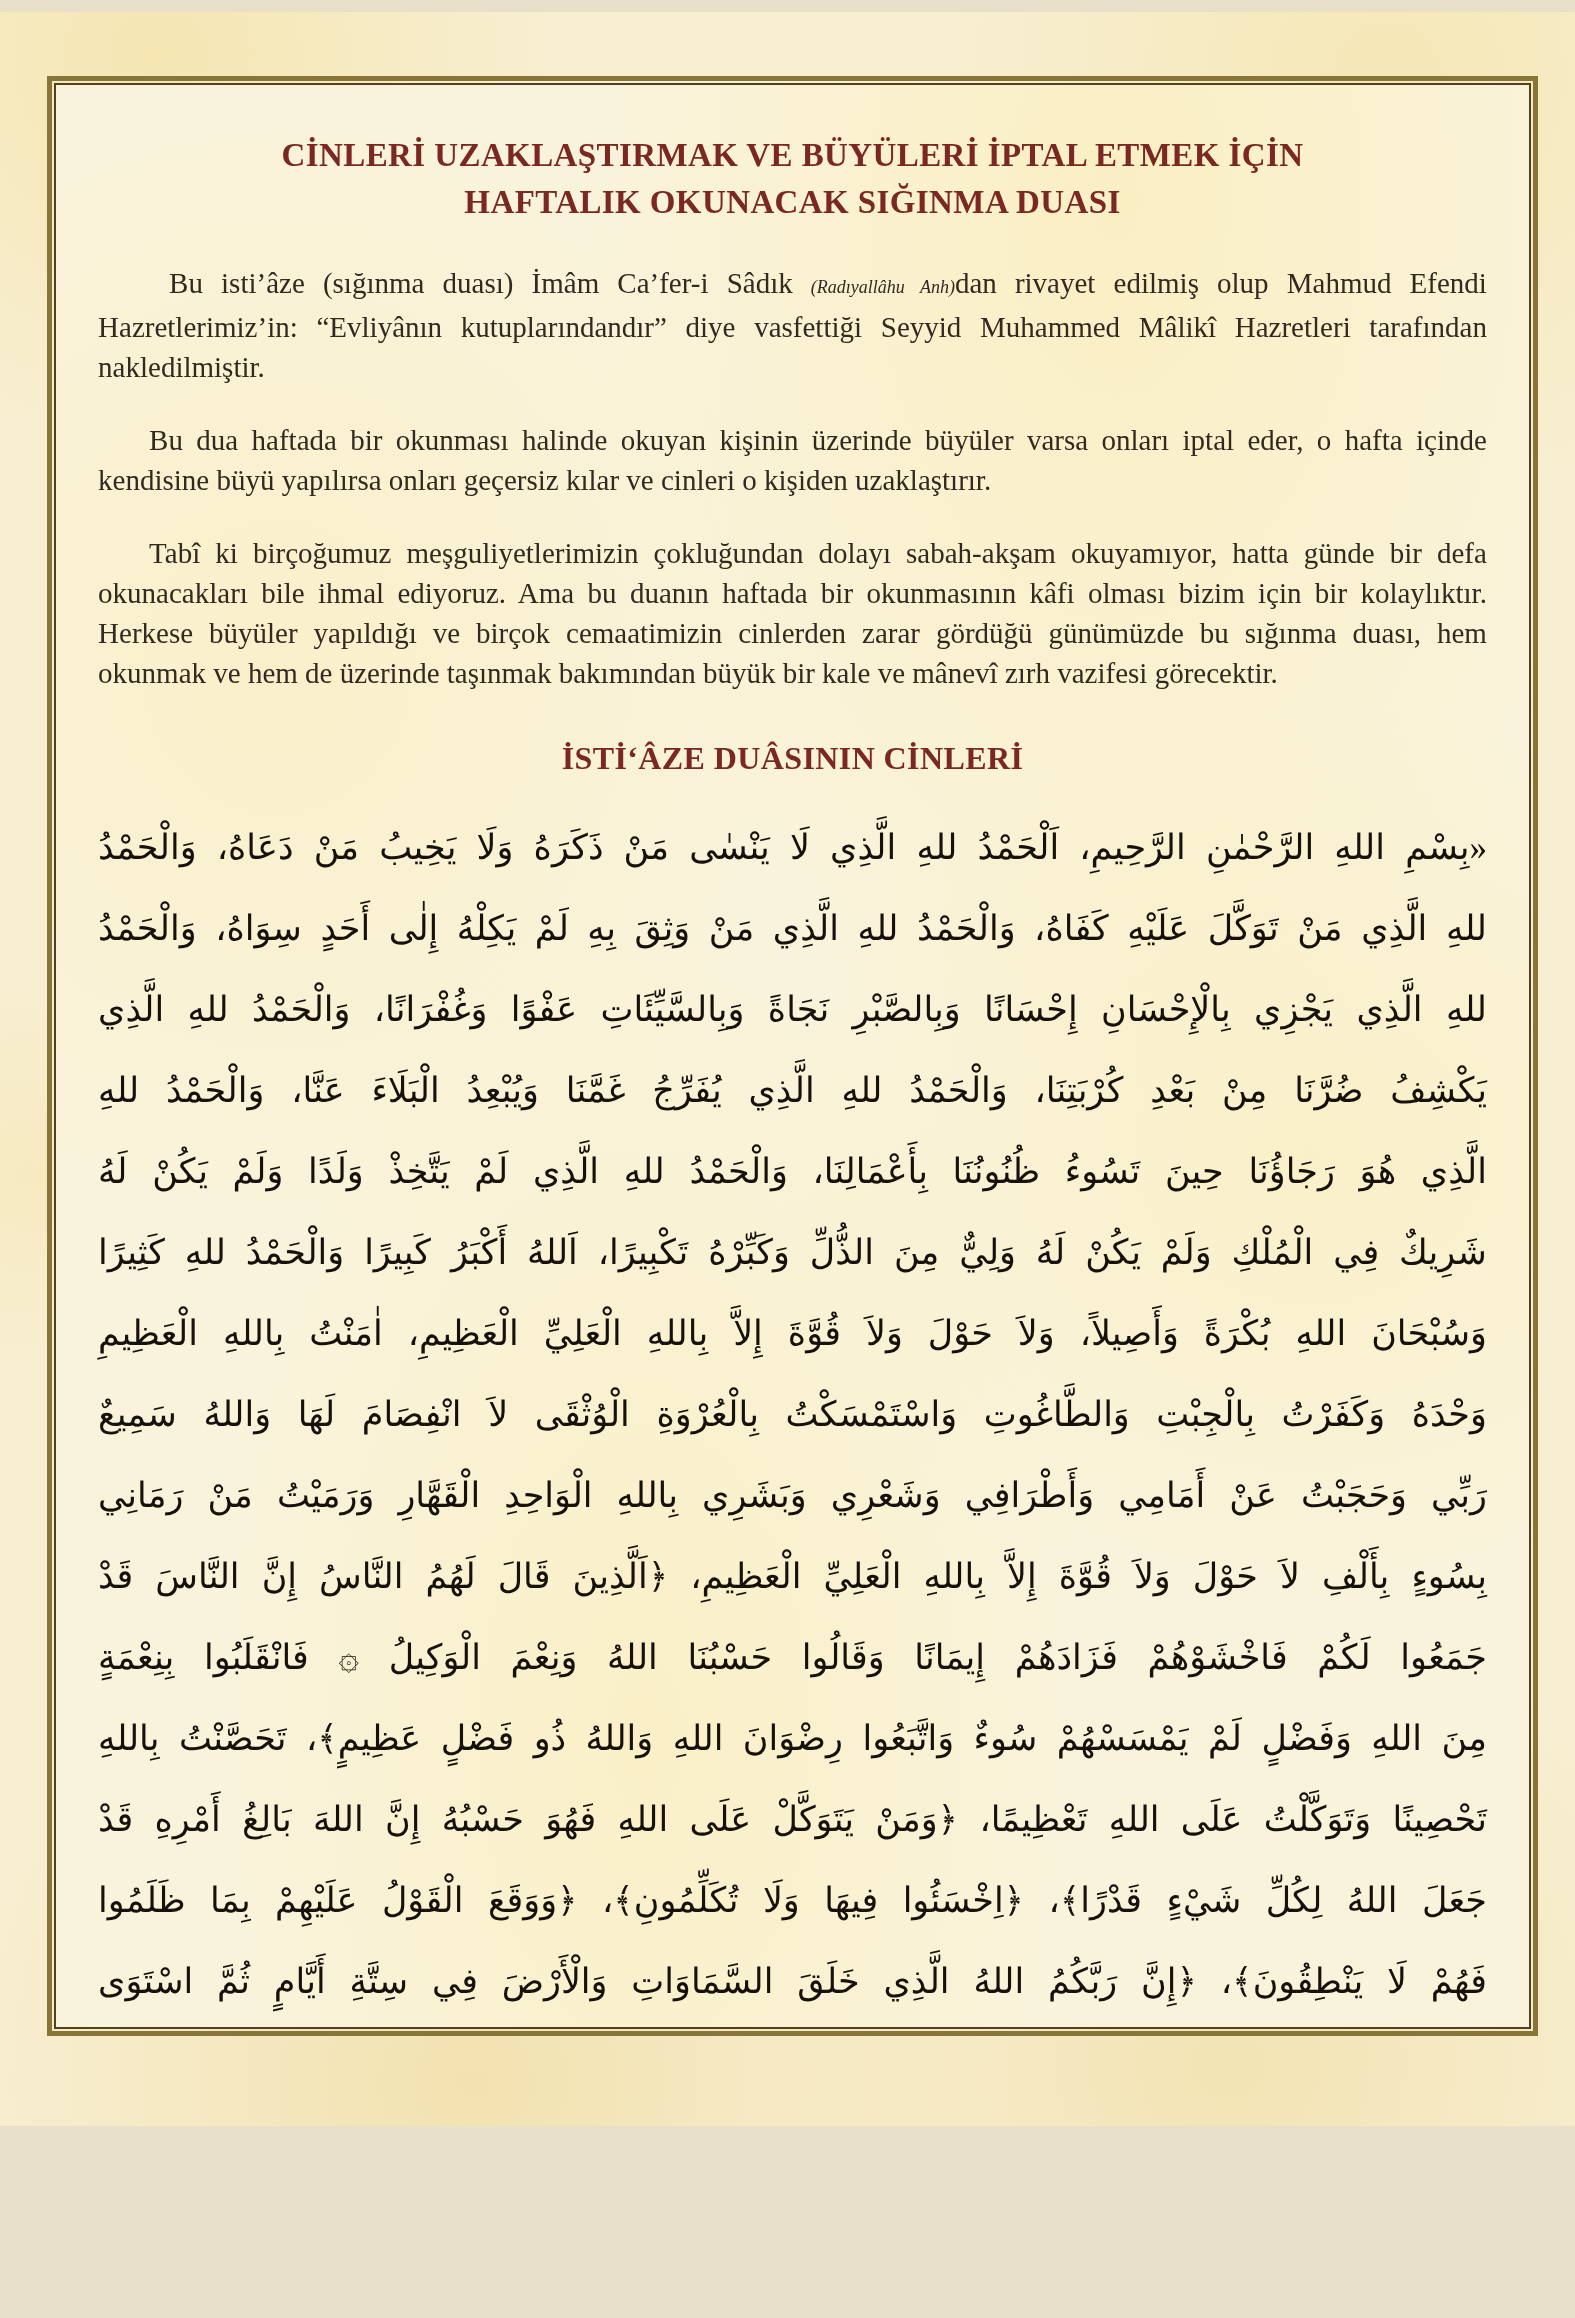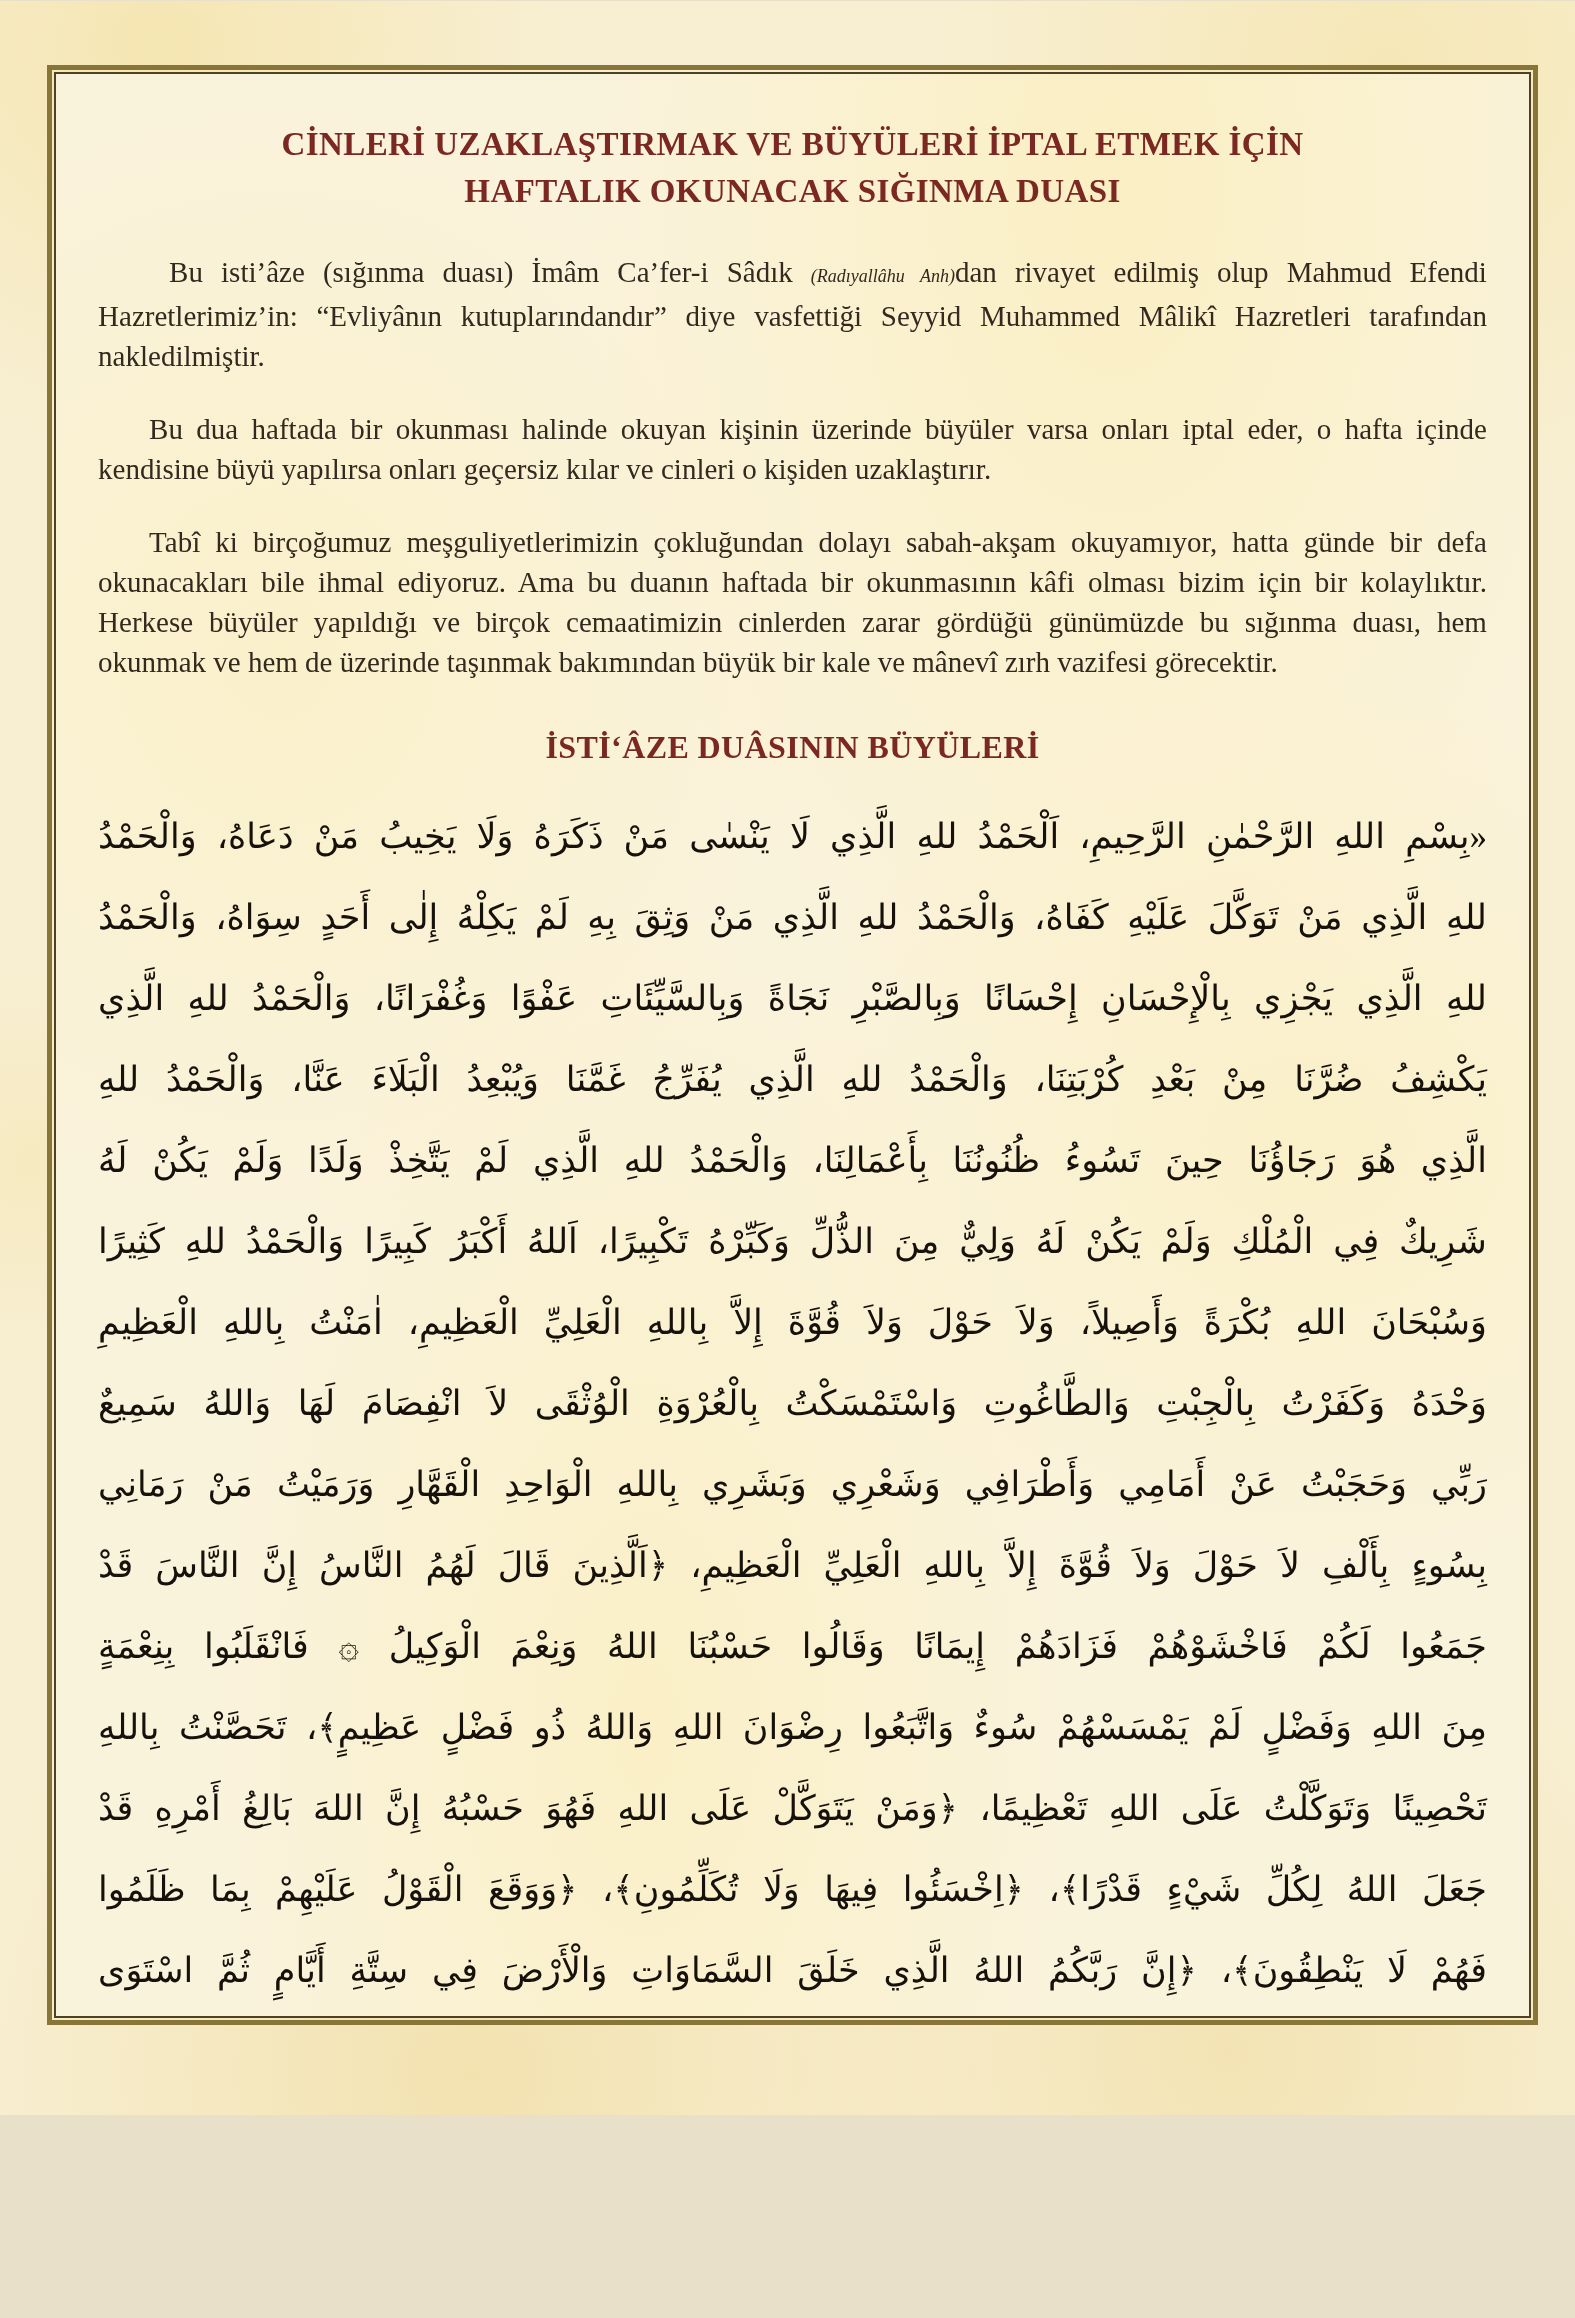--- a/index.html
+++ b/index.html
@@ -2,21 +2,21 @@
 <html lang="tr" style="font-size:11.3px"><head>
 <meta charset="utf-8">
 <style>
   html,body { margin:0; padding:0; }
   body { background:#e8e0c8; }
 
   .page {
     position: relative;
     width: 1576px;
     height: 2114px;
-    margin: 1px auto;
+    margin: 12px auto;
     background-color: #f8efd2;
     background-image:
       radial-gradient(circle at 10% 2%,  rgba(240,216,130,0.40), rgba(240,216,130,0) 16%),
       radial-gradient(circle at 88% 3%,  rgba(240,216,130,0.35), rgba(240,216,130,0) 18%),
       radial-gradient(circle at 30% 98%, rgba(236,210,135,0.45), rgba(236,210,135,0) 22%),
       radial-gradient(circle at 78% 97%, rgba(236,210,135,0.40), rgba(236,210,135,0) 20%),
       radial-gradient(circle at 2% 55%,  rgba(242,222,150,0.30), rgba(242,222,150,0) 10%);
     overflow: hidden;
     font-family: "Liberation Serif", serif;
   }
@@ -144,21 +144,21 @@
           <div>CİNLERİ UZAKLAŞTIRMAK VE BÜYÜLERİ İPTAL ETMEK İÇİN</div>
           <div>HAFTALIK OKUNACAK SIĞINMA DUASI</div>
         </div>
 
         <p class="para p1"><span>Bu isti’âze (sığınma duası) </span><span class="run-bold">İmâm Ca’fer-i Sâdık </span><span class="run-refsmall">(Radıyallâhu Anh)</span><span>dan rivayet edilmiş olup </span><span class="run-bold">Mahmud Efendi Hazretlerimiz</span><span>’in: “Evliyânın kutuplarındandır” diye vasfettiği </span><span class="run-bold">Seyyid Muhammed Mâlikî Hazretleri</span><span> tarafından nakledilmiştir.</span></p>
 
         <p class="para p2">Bu dua haftada bir okunması halinde okuyan kişinin üzerinde büyüler varsa onları iptal eder, o hafta içinde kendisine büyü yapılırsa onları geçersiz kılar ve cinleri o kişiden uzaklaştırır.</p>
 
         <p class="para p3">Tabî ki birçoğumuz meşguliyetlerimizin çokluğundan dolayı sabah-akşam okuyamıyor, hatta günde bir defa okunacakları bile ihmal ediyoruz. Ama bu duanın haftada bir okunmasının kâfi olması bizim için bir kolaylıktır. Herkese büyüler yapıldığı ve birçok cemaatimizin cinlerden zarar gördüğü günümüzde bu sığınma duası, hem okunmak ve hem de üzerinde taşınmak bakımından büyük bir kale ve mânevî zırh vazifesi görecektir.</p>
 
-        <div class="subtitle">İSTİ‘ÂZE DUÂSININ BÜYÜLERİ</div>
+        <div class="subtitle">İSTİ‘ÂZE DUÂSININ CİNLERİ</div>
 
         <div class="arabic">
             <div class="arabic-line">«بِسْمِ اللهِ الرَّحْمٰنِ الرَّحِيمِ، اَلْحَمْدُ للهِ الَّذِي لَا يَنْسٰى مَنْ ذَكَرَهُ وَلَا يَخِيبُ مَنْ دَعَاهُ، وَالْحَمْدُ</div>
             <div class="arabic-line">للهِ الَّذِي مَنْ تَوَكَّلَ عَلَيْهِ كَفَاهُ، وَالْحَمْدُ للهِ الَّذِي مَنْ وَثِقَ بِهِ لَمْ يَكِلْهُ إِلٰى أَحَدٍ سِوَاهُ، وَالْحَمْدُ</div>
             <div class="arabic-line">للهِ الَّذِي يَجْزِي بِالْإِحْسَانِ إِحْسَانًا وَبِالصَّبْرِ نَجَاةً وَبِالسَّيِّئَاتِ عَفْوًا وَغُفْرَانًا، وَالْحَمْدُ للهِ الَّذِي</div>
             <div class="arabic-line">يَكْشِفُ ضُرَّنَا مِنْ بَعْدِ كُرْبَتِنَا، وَالْحَمْدُ للهِ الَّذِي يُفَرِّجُ غَمَّنَا وَيُبْعِدُ الْبَلَاءَ عَنَّا، وَالْحَمْدُ للهِ</div>
             <div class="arabic-line">الَّذِي هُوَ رَجَاؤُنَا حِينَ تَسُوءُ ظُنُونُنَا بِأَعْمَالِنَا، وَالْحَمْدُ للهِ الَّذِي لَمْ يَتَّخِذْ وَلَدًا وَلَمْ يَكُنْ لَهُ</div>
             <div class="arabic-line">شَرِيكٌ فِي الْمُلْكِ وَلَمْ يَكُنْ لَهُ وَلِيٌّ مِنَ الذُّلِّ وَكَبِّرْهُ تَكْبِيرًا، اَللهُ أَكْبَرُ كَبِيرًا وَالْحَمْدُ للهِ كَثِيرًا</div>
             <div class="arabic-line">وَسُبْحَانَ اللهِ بُكْرَةً وَأَصِيلاً، وَلاَ حَوْلَ وَلاَ قُوَّةَ إِلاَّ بِاللهِ الْعَلِيِّ الْعَظِيمِ، اٰمَنْتُ بِاللهِ الْعَظِيمِ</div>
             <div class="arabic-line">وَحْدَهُ وَكَفَرْتُ بِالْجِبْتِ وَالطَّاغُوتِ وَاسْتَمْسَكْتُ بِالْعُرْوَةِ الْوُثْقَى لاَ انْفِصَامَ لَهَا وَاللهُ سَمِيعٌ</div>

